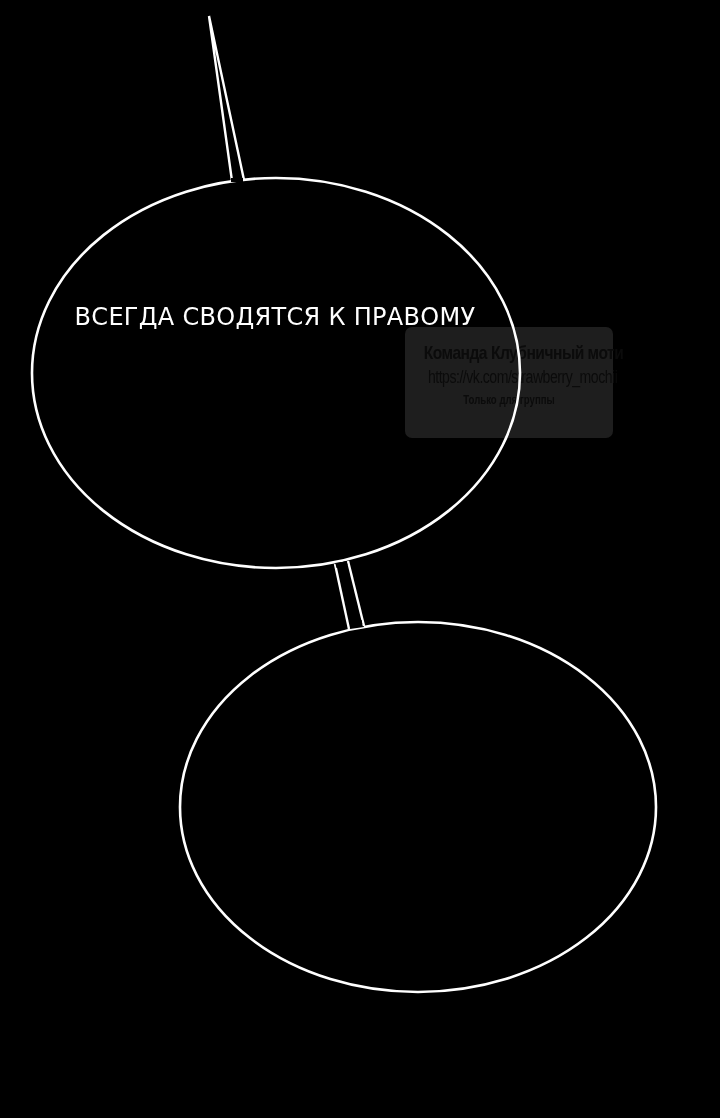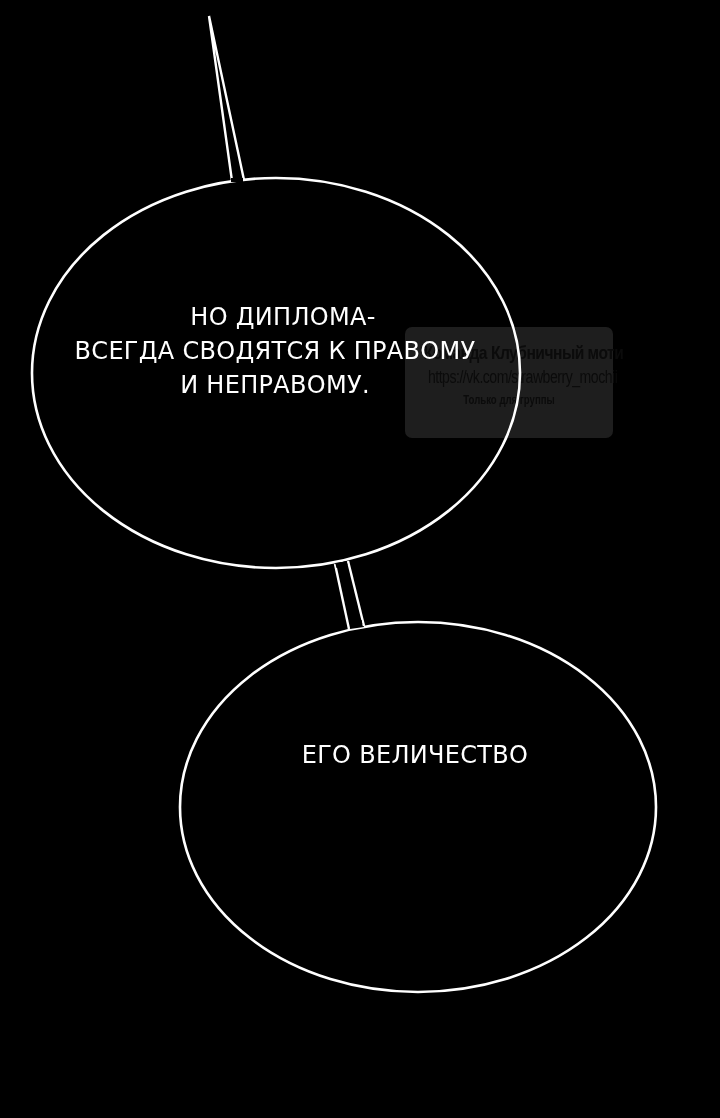--- a/index.html
+++ b/index.html
@@ -112,22 +112,19 @@
     <g>
       <polygon points="335,563 348,561 364,627 350,629" fill="#000000"></polygon>
       <line x1="335" y1="564" x2="349" y2="629" stroke="#ffffff" stroke-width="2.4"></line>
       <line x1="348" y1="561" x2="364" y2="626" stroke="#ffffff" stroke-width="2.4"></line>
       <line x1="336" y1="566" x2="347" y2="563" stroke="#000000" stroke-width="4"></line>
       <line x1="350" y1="624" x2="362" y2="622" stroke="#000000" stroke-width="4"></line>
     </g>
   </svg>
 
   <div class="bubble-text text-1">
-    <span class="line" style="padding-left:16px;">Но диплома-</span>
     <span class="line">всегда сводятся к правому</span>
-    <span class="line">и неправому.</span>
   </div>
 
   <div class="bubble-text text-2">
-    <span class="line">Его величество</span>
   </div>
 
 </div>
 
 </body></html>

